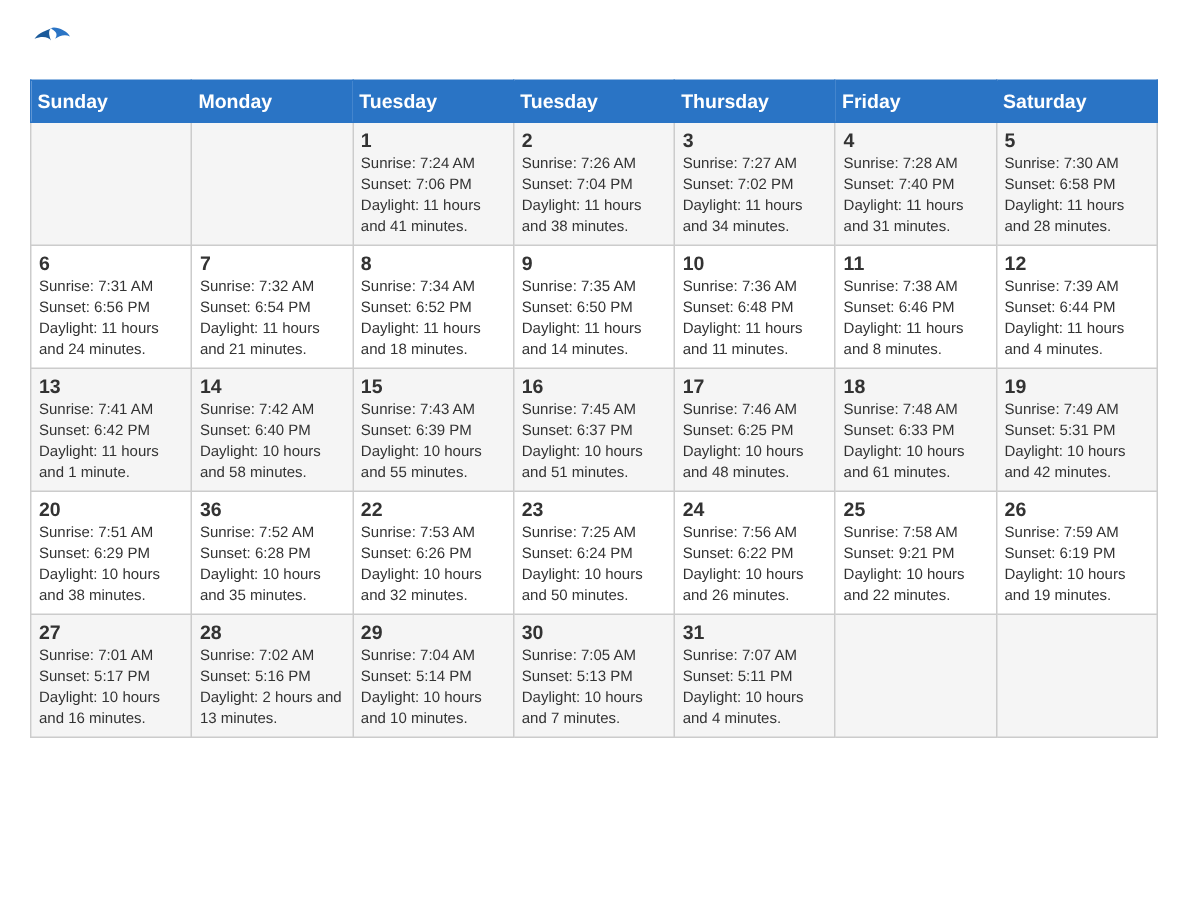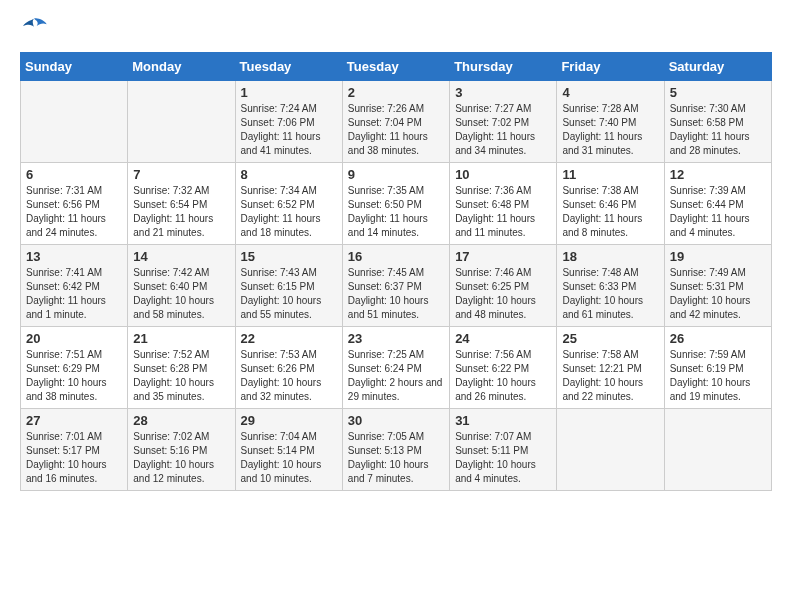--- a/index.html
+++ b/index.html
@@ -216,21 +216,21 @@
         </td>
         <td>
           <span class="day-number">14</span>
           <div class="cell-text">Sunrise: 7:42 AM</div>
           <div class="cell-text">Sunset: 6:40 PM</div>
           <div class="cell-text">Daylight: 10 hours and 58 minutes.</div>
         </td>
         <td>
           <span class="day-number">15</span>
           <div class="cell-text">Sunrise: 7:43 AM</div>
-          <div class="cell-text">Sunset: 6:15 PM</div>
+          <div class="cell-text">Sunset: 6:39 PM</div>
           <div class="cell-text">Daylight: 10 hours and 55 minutes.</div>
         </td>
         <td>
           <span class="day-number">16</span>
           <div class="cell-text">Sunrise: 7:45 AM</div>
           <div class="cell-text">Sunset: 6:37 PM</div>
           <div class="cell-text">Daylight: 10 hours and 51 minutes.</div>
         </td>
         <td>
           <span class="day-number">17</span>
@@ -252,68 +252,68 @@
         </td>
       </tr>
       <tr>
         <td>
           <span class="day-number">20</span>
           <div class="cell-text">Sunrise: 7:51 AM</div>
           <div class="cell-text">Sunset: 6:29 PM</div>
           <div class="cell-text">Daylight: 10 hours and 38 minutes.</div>
         </td>
         <td>
-          <span class="day-number">21</span>
+          <span class="day-number">36</span>
           <div class="cell-text">Sunrise: 7:52 AM</div>
           <div class="cell-text">Sunset: 6:28 PM</div>
           <div class="cell-text">Daylight: 10 hours and 35 minutes.</div>
         </td>
         <td>
           <span class="day-number">22</span>
           <div class="cell-text">Sunrise: 7:53 AM</div>
           <div class="cell-text">Sunset: 6:26 PM</div>
           <div class="cell-text">Daylight: 10 hours and 32 minutes.</div>
         </td>
         <td>
           <span class="day-number">23</span>
           <div class="cell-text">Sunrise: 7:25 AM</div>
           <div class="cell-text">Sunset: 6:24 PM</div>
-          <div class="cell-text">Daylight: 2 hours and 29 minutes.</div>
+          <div class="cell-text">Daylight: 10 hours and 50 minutes.</div>
         </td>
         <td>
           <span class="day-number">24</span>
           <div class="cell-text">Sunrise: 7:56 AM</div>
           <div class="cell-text">Sunset: 6:22 PM</div>
           <div class="cell-text">Daylight: 10 hours and 26 minutes.</div>
         </td>
         <td>
           <span class="day-number">25</span>
           <div class="cell-text">Sunrise: 7:58 AM</div>
-          <div class="cell-text">Sunset: 12:21 PM</div>
+          <div class="cell-text">Sunset: 9:21 PM</div>
           <div class="cell-text">Daylight: 10 hours and 22 minutes.</div>
         </td>
         <td>
           <span class="day-number">26</span>
           <div class="cell-text">Sunrise: 7:59 AM</div>
           <div class="cell-text">Sunset: 6:19 PM</div>
           <div class="cell-text">Daylight: 10 hours and 19 minutes.</div>
         </td>
       </tr>
       <tr>
         <td>
           <span class="day-number">27</span>
           <div class="cell-text">Sunrise: 7:01 AM</div>
           <div class="cell-text">Sunset: 5:17 PM</div>
           <div class="cell-text">Daylight: 10 hours and 16 minutes.</div>
         </td>
         <td>
           <span class="day-number">28</span>
           <div class="cell-text">Sunrise: 7:02 AM</div>
           <div class="cell-text">Sunset: 5:16 PM</div>
-          <div class="cell-text">Daylight: 10 hours and 12 minutes.</div>
+          <div class="cell-text">Daylight: 2 hours and 13 minutes.</div>
         </td>
         <td>
           <span class="day-number">29</span>
           <div class="cell-text">Sunrise: 7:04 AM</div>
           <div class="cell-text">Sunset: 5:14 PM</div>
           <div class="cell-text">Daylight: 10 hours and 10 minutes.</div>
         </td>
         <td>
           <span class="day-number">30</span>
           <div class="cell-text">Sunrise: 7:05 AM</div>

